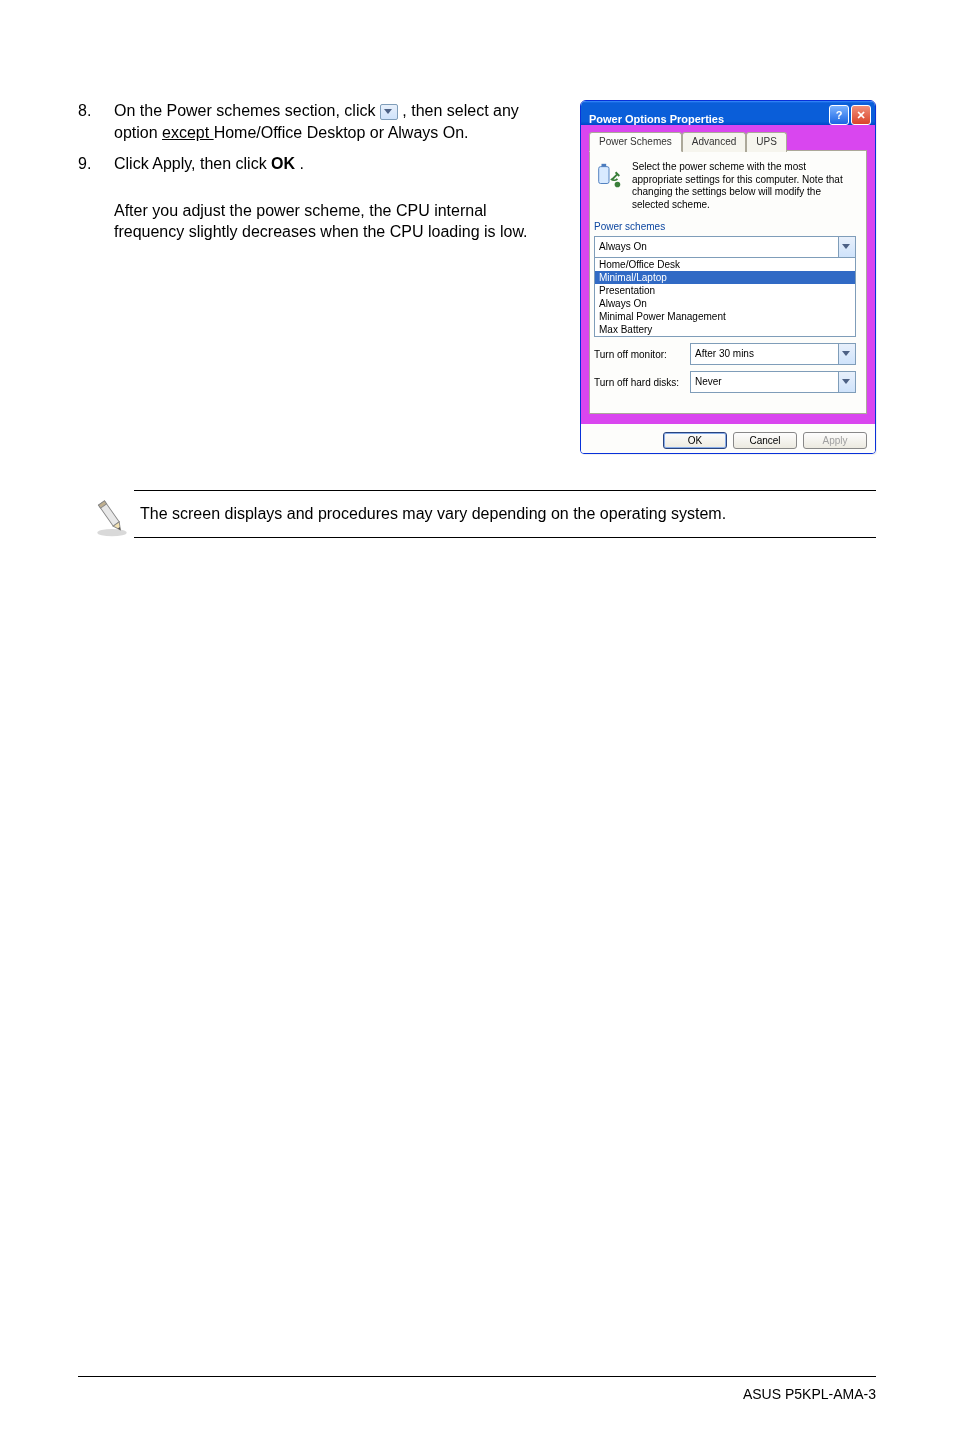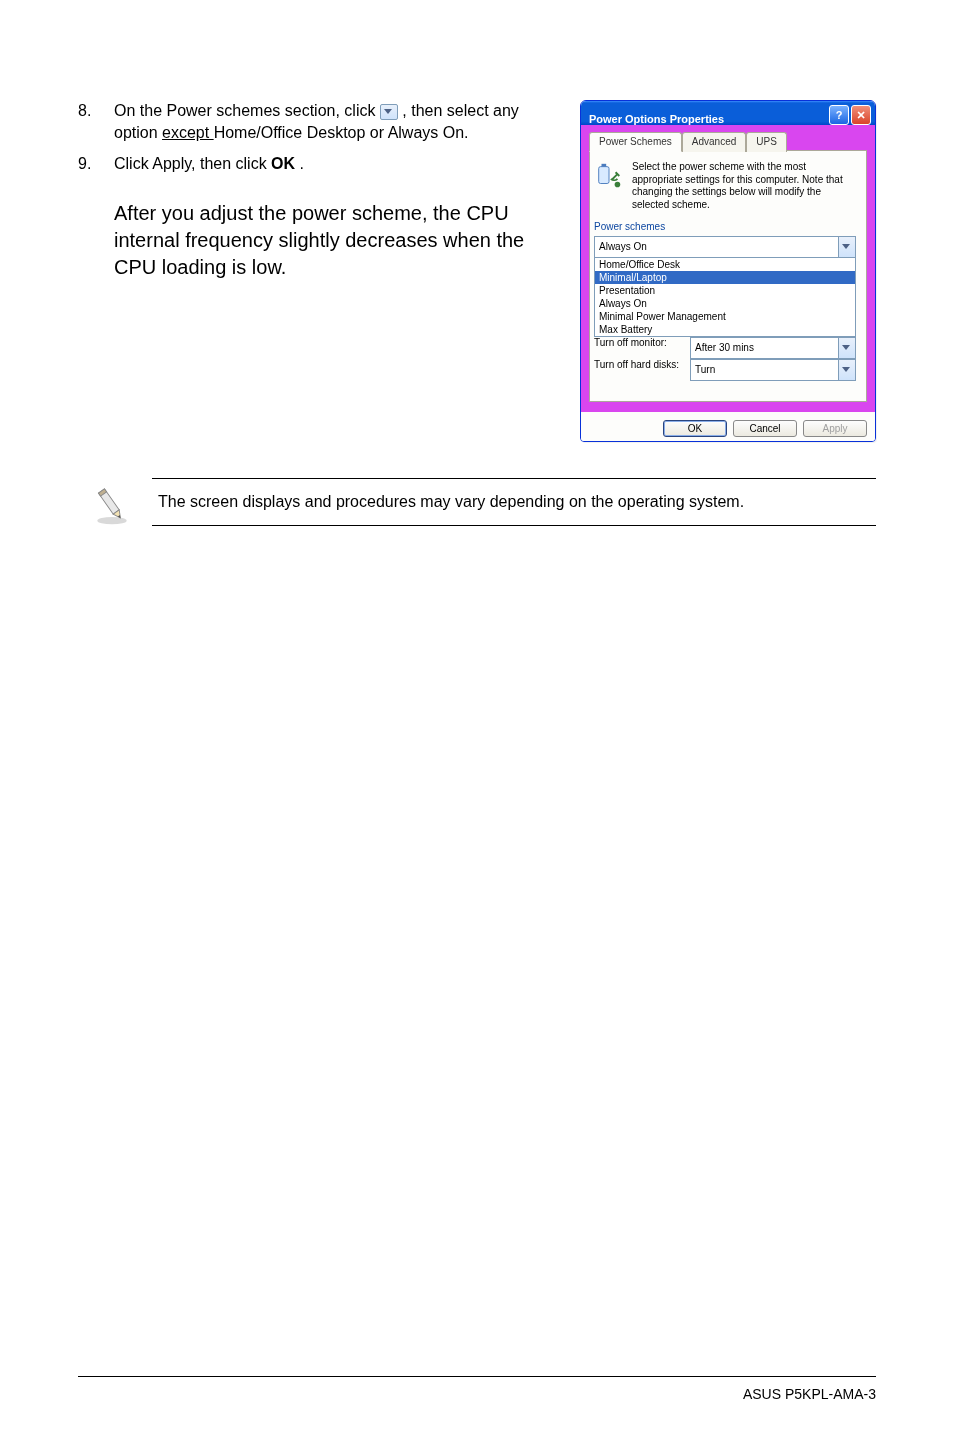--- a/index.html
+++ b/index.html
@@ -15,21 +15,21 @@
   .textcol{flex:1 1 50%}
   .imgcol{flex:0 0 294px}
   ol.steps{list-style:none;margin:0;padding:0}
   ol.steps>li{display:flex;margin-bottom:10px;font-size:16px;line-height:1.35}
   ol.steps>li .num{width:36px;flex:0 0 36px}
   ol.steps>li .body{flex:1}
   .underline{text-decoration:underline}
   .bold{font-weight:bold}
   .dropbtn{display:inline-block;width:16px;height:14px;vertical-align:middle;border:1px solid #7f9db9;background:linear-gradient(#e8f0fb,#cfe3fb);position:relative;border-radius:2px}
   .dropbtn:after{content:"";position:absolute;left:3px;top:4px;border-left:4px solid transparent;border-right:4px solid transparent;border-top:5px solid #4d6185}
-  .afterpara{margin-left:36px;font-size:20px;line-height:1.35;margin-top:25px}
+  .afterpara{margin-left:36px;font-size:16px;line-height:1.35;margin-top:25px}
   
   .xp-window{width:294px;border:1px solid #0831d9;border-radius:6px 6px 4px 4px;overflow:hidden;font-family:Tahoma,Arial,sans-serif;box-shadow:1px 1px 0 rgba(0,0,0,.05)}
   .titlebar{height:24px;background:linear-gradient(#3a8cff 0%,#0a5ed9 8%,#0a5ed9 85%,#0046c8 100%);display:flex;align-items:flex-end;justify-content:space-between;padding:0 4px}
   .titlebar .t{color:#fff;font-size:11px;font-weight:bold;padding-left:4px}
   .titlebar .btns{display:flex;gap:2px}
   .titlebtn{width:18px;height:18px;border-radius:3px;border:1px solid #fff;display:flex;align-items:center;justify-content:center;font-size:11px;font-weight:bold;color:#fff}
   .btn-help{background:linear-gradient(#7bb2ff,#1b66e2)}
   .btn-close{background:linear-gradient(#f08f7a,#d9442a)}
   .client{background:#d946ef;padding:6px 8px 10px 8px}
   .tabs{display:flex;gap:0;margin-bottom:-1px}
@@ -39,29 +39,29 @@
   .introrow{display:flex;gap:8px;font-size:10px;line-height:1.25}
   .pwricon{width:30px;height:30px;flex:0 0 30px;display:flex;align-items:center;justify-content:center}
   .legend{font-size:10px;color:var(--link-blue);margin-top:10px;margin-bottom:4px}
   .combo{display:flex}
   .combo .cb-input{flex:1;border:1px solid #7f9db9;border-right:none;background:#fff;font-size:10px;padding:2px 4px;height:16px;line-height:16px}
   .combo .cb-btn{width:16px;height:20px;border:1px solid #7f9db9;background:linear-gradient(#e8f0fb,#cfe3fb);position:relative}
   .combo .cb-btn:after{content:"";position:absolute;left:3px;top:7px;border-left:4px solid transparent;border-right:4px solid transparent;border-top:5px solid #4d6185}
   .ddlist{border:1px solid #7f9db9;border-top:none;background:#fff;font-size:10px}
   .ddlist .opt{padding:1px 4px}
   .ddlist .opt.sel{background:var(--xp-highlight);color:#fff}
-  .settingrow{display:flex;align-items:flex-start;}
+  .settingrow{display:flex;align-items:center;margin-top:6px}
   .settingrow .lbl{font-size:10px;width:96px;flex:0 0 96px}
   .settingrow .val{flex:1}
   .dlg-buttons{display:flex;justify-content:flex-end;gap:6px;padding:8px 8px 4px 8px;background:#fdfdfb}
   .xpbtn{font-size:10px;padding:2px 0;width:62px;text-align:center;border:1px solid #888;border-radius:3px;background:linear-gradient(#fdfdfd,#eceae0)}
   .xpbtn.disabled{color:#a0a0a0}
   .xpbtn.default{border:1px solid #29447e;box-shadow:0 0 0 1px #89ade8 inset}
   
-  .note{display:flex;gap:18px;margin-top:36px;align-items:flex-start;padding-left:12px}
+  .note{display:flex;margin-top:36px;align-items:flex-start;padding-left:12px}
   .notebox{border-top:1px solid #000;border-bottom:1px solid #000;padding:12px 6px;font-size:16px;line-height:1.35;flex:1}
   .penicon{width:44px;height:44px;flex:0 0 44px;display:flex;align-items:center;justify-content:center;margin-top:6px}
   
   .footer{position:absolute;left:78px;right:78px;bottom:36px;display:flex;justify-content:flex-end;font-size:14px;border-top:0}
   .footer:before{content:"";position:absolute;left:0;right:0;top:-10px;border-top:1px solid #000}
 </style>
 </head>
 <body>
 
 <div class="page">
@@ -136,21 +136,21 @@
             <div class="settingrow">
               <span class="lbl">Turn off monitor:</span>
               <div class="val combo">
                 <div class="cb-input">After 30 mins</div>
                 <div class="cb-btn"></div>
               </div>
             </div>
             <div class="settingrow">
               <span class="lbl">Turn off hard disks:</span>
               <div class="val combo">
-                <div class="cb-input">Turn</div>
+                <div class="cb-input">Never</div>
                 <div class="cb-btn"></div>
               </div>
             </div>
           </div>
         </div>
         <div class="dlg-buttons">
           <div class="xpbtn default">OK</div>
           <div class="xpbtn">Cancel</div>
           <div class="xpbtn disabled">Apply</div>
         </div>

